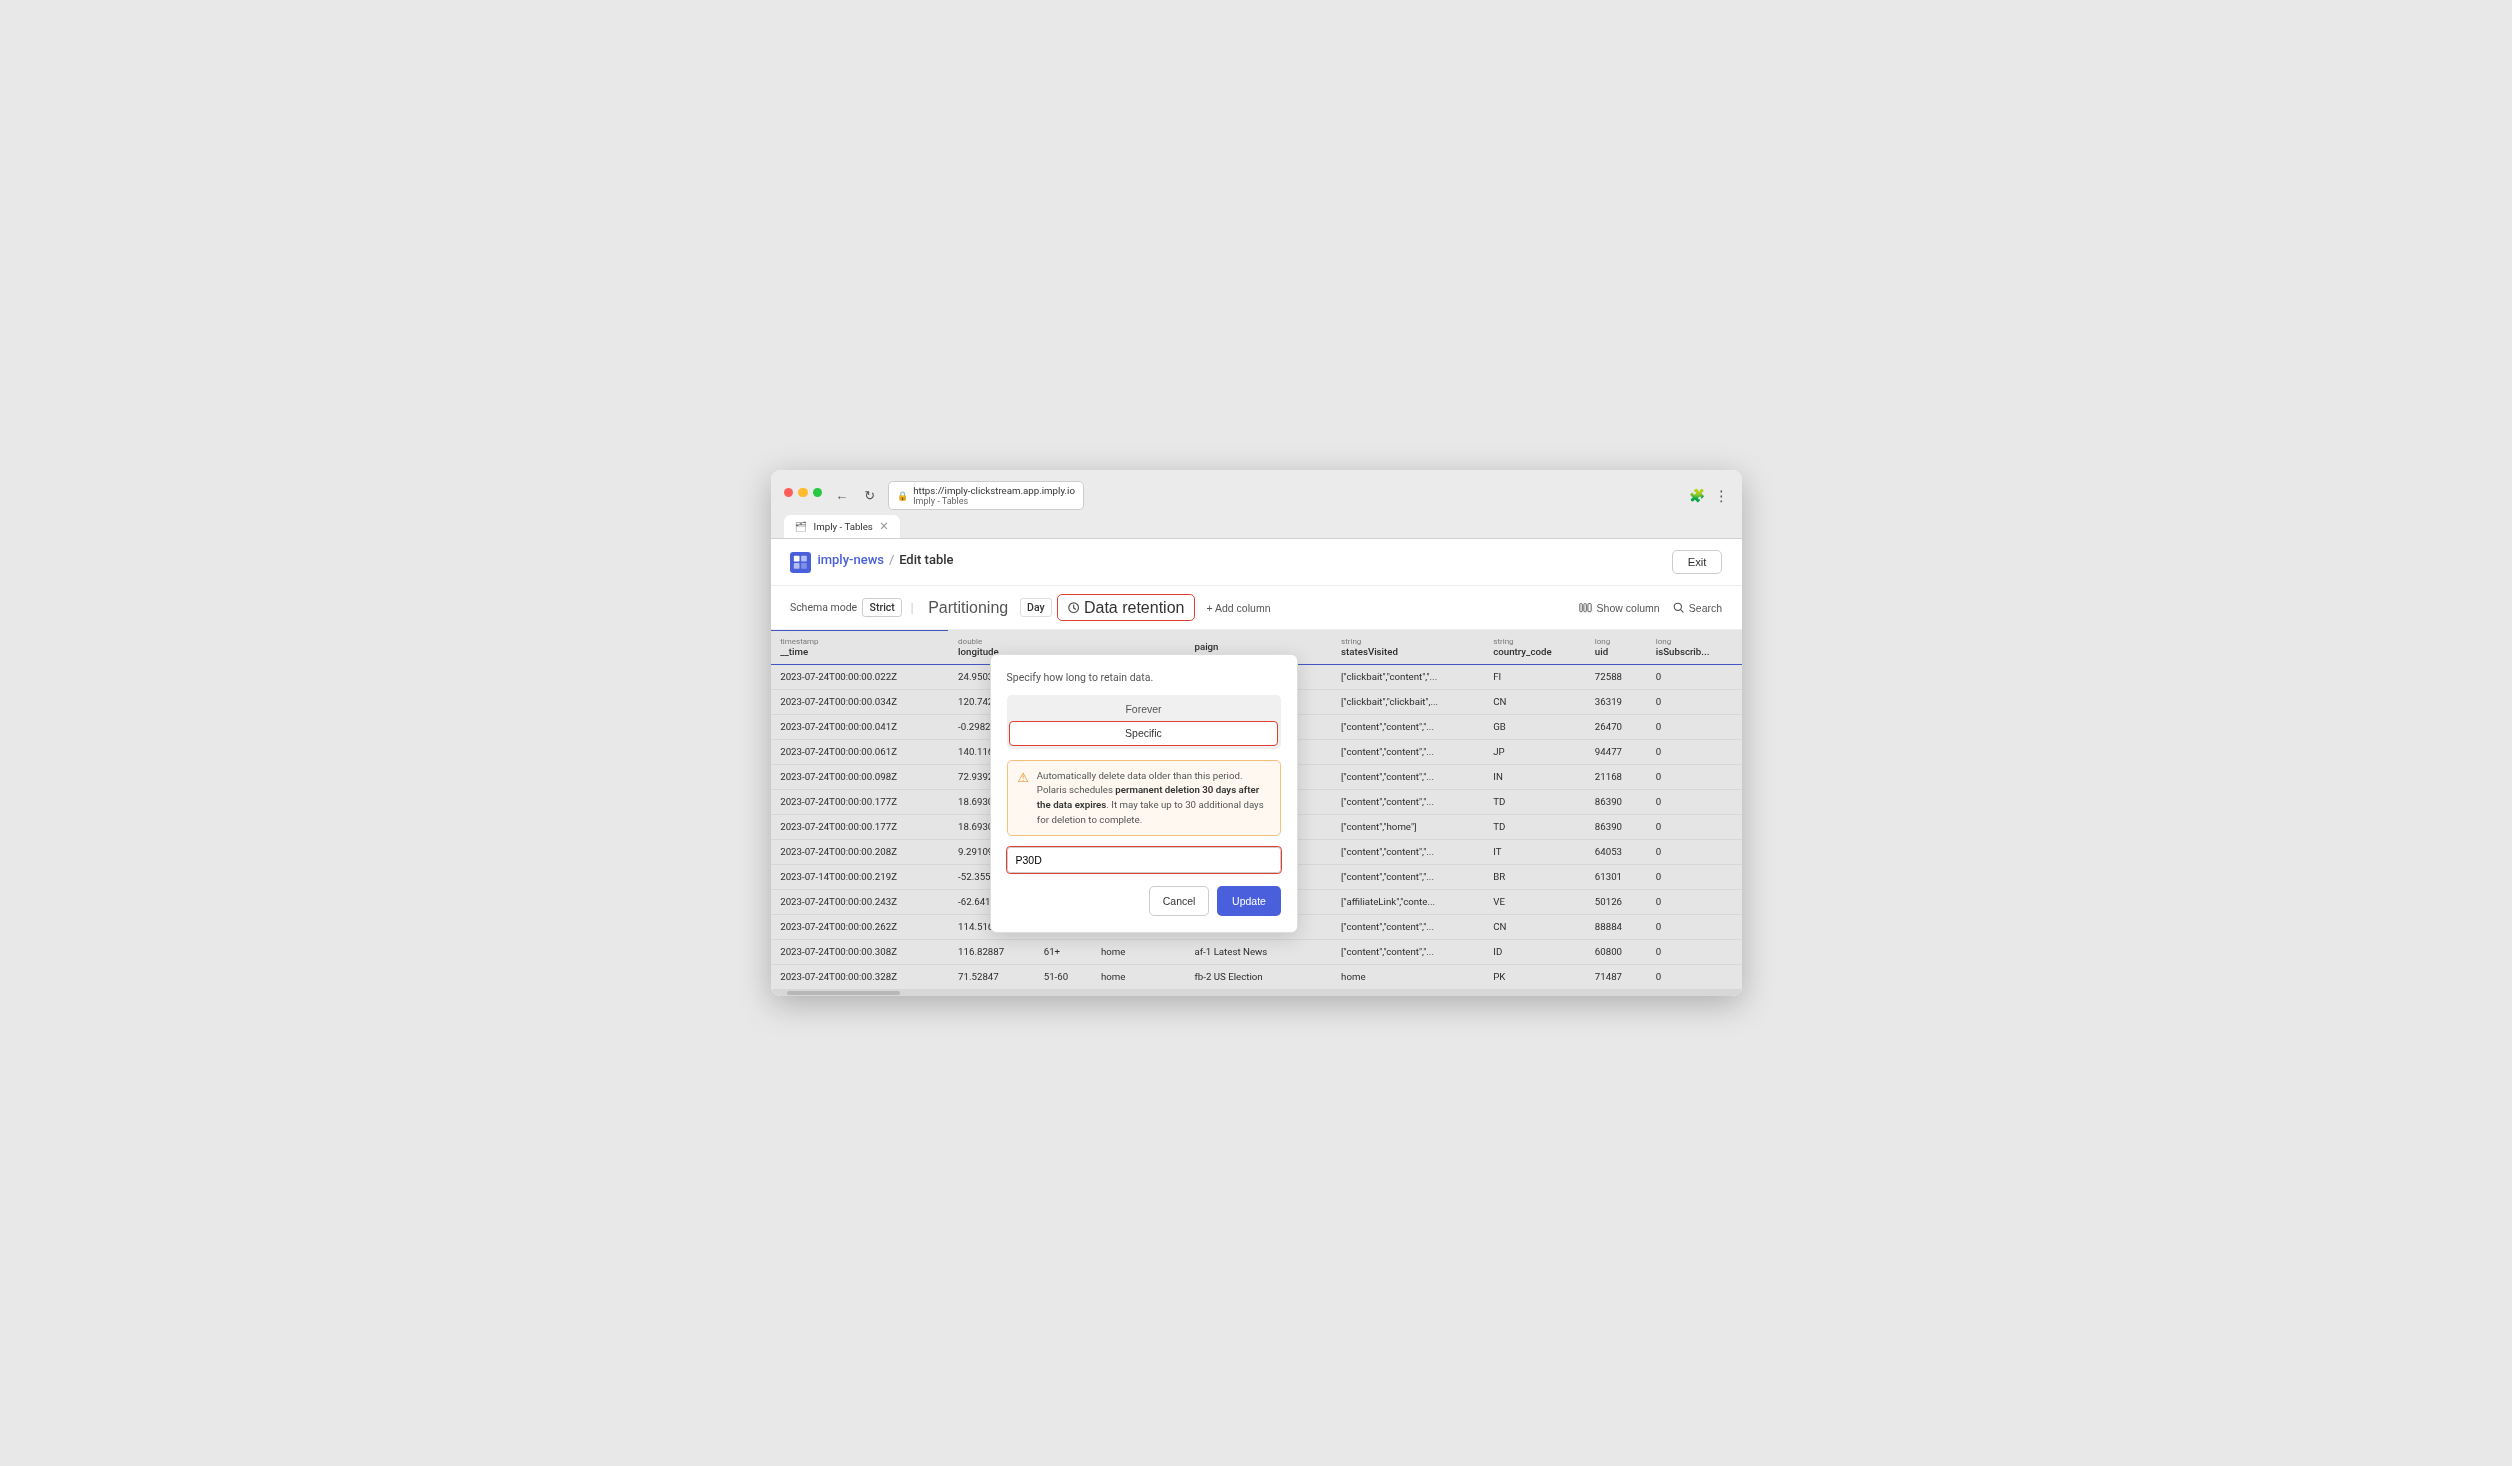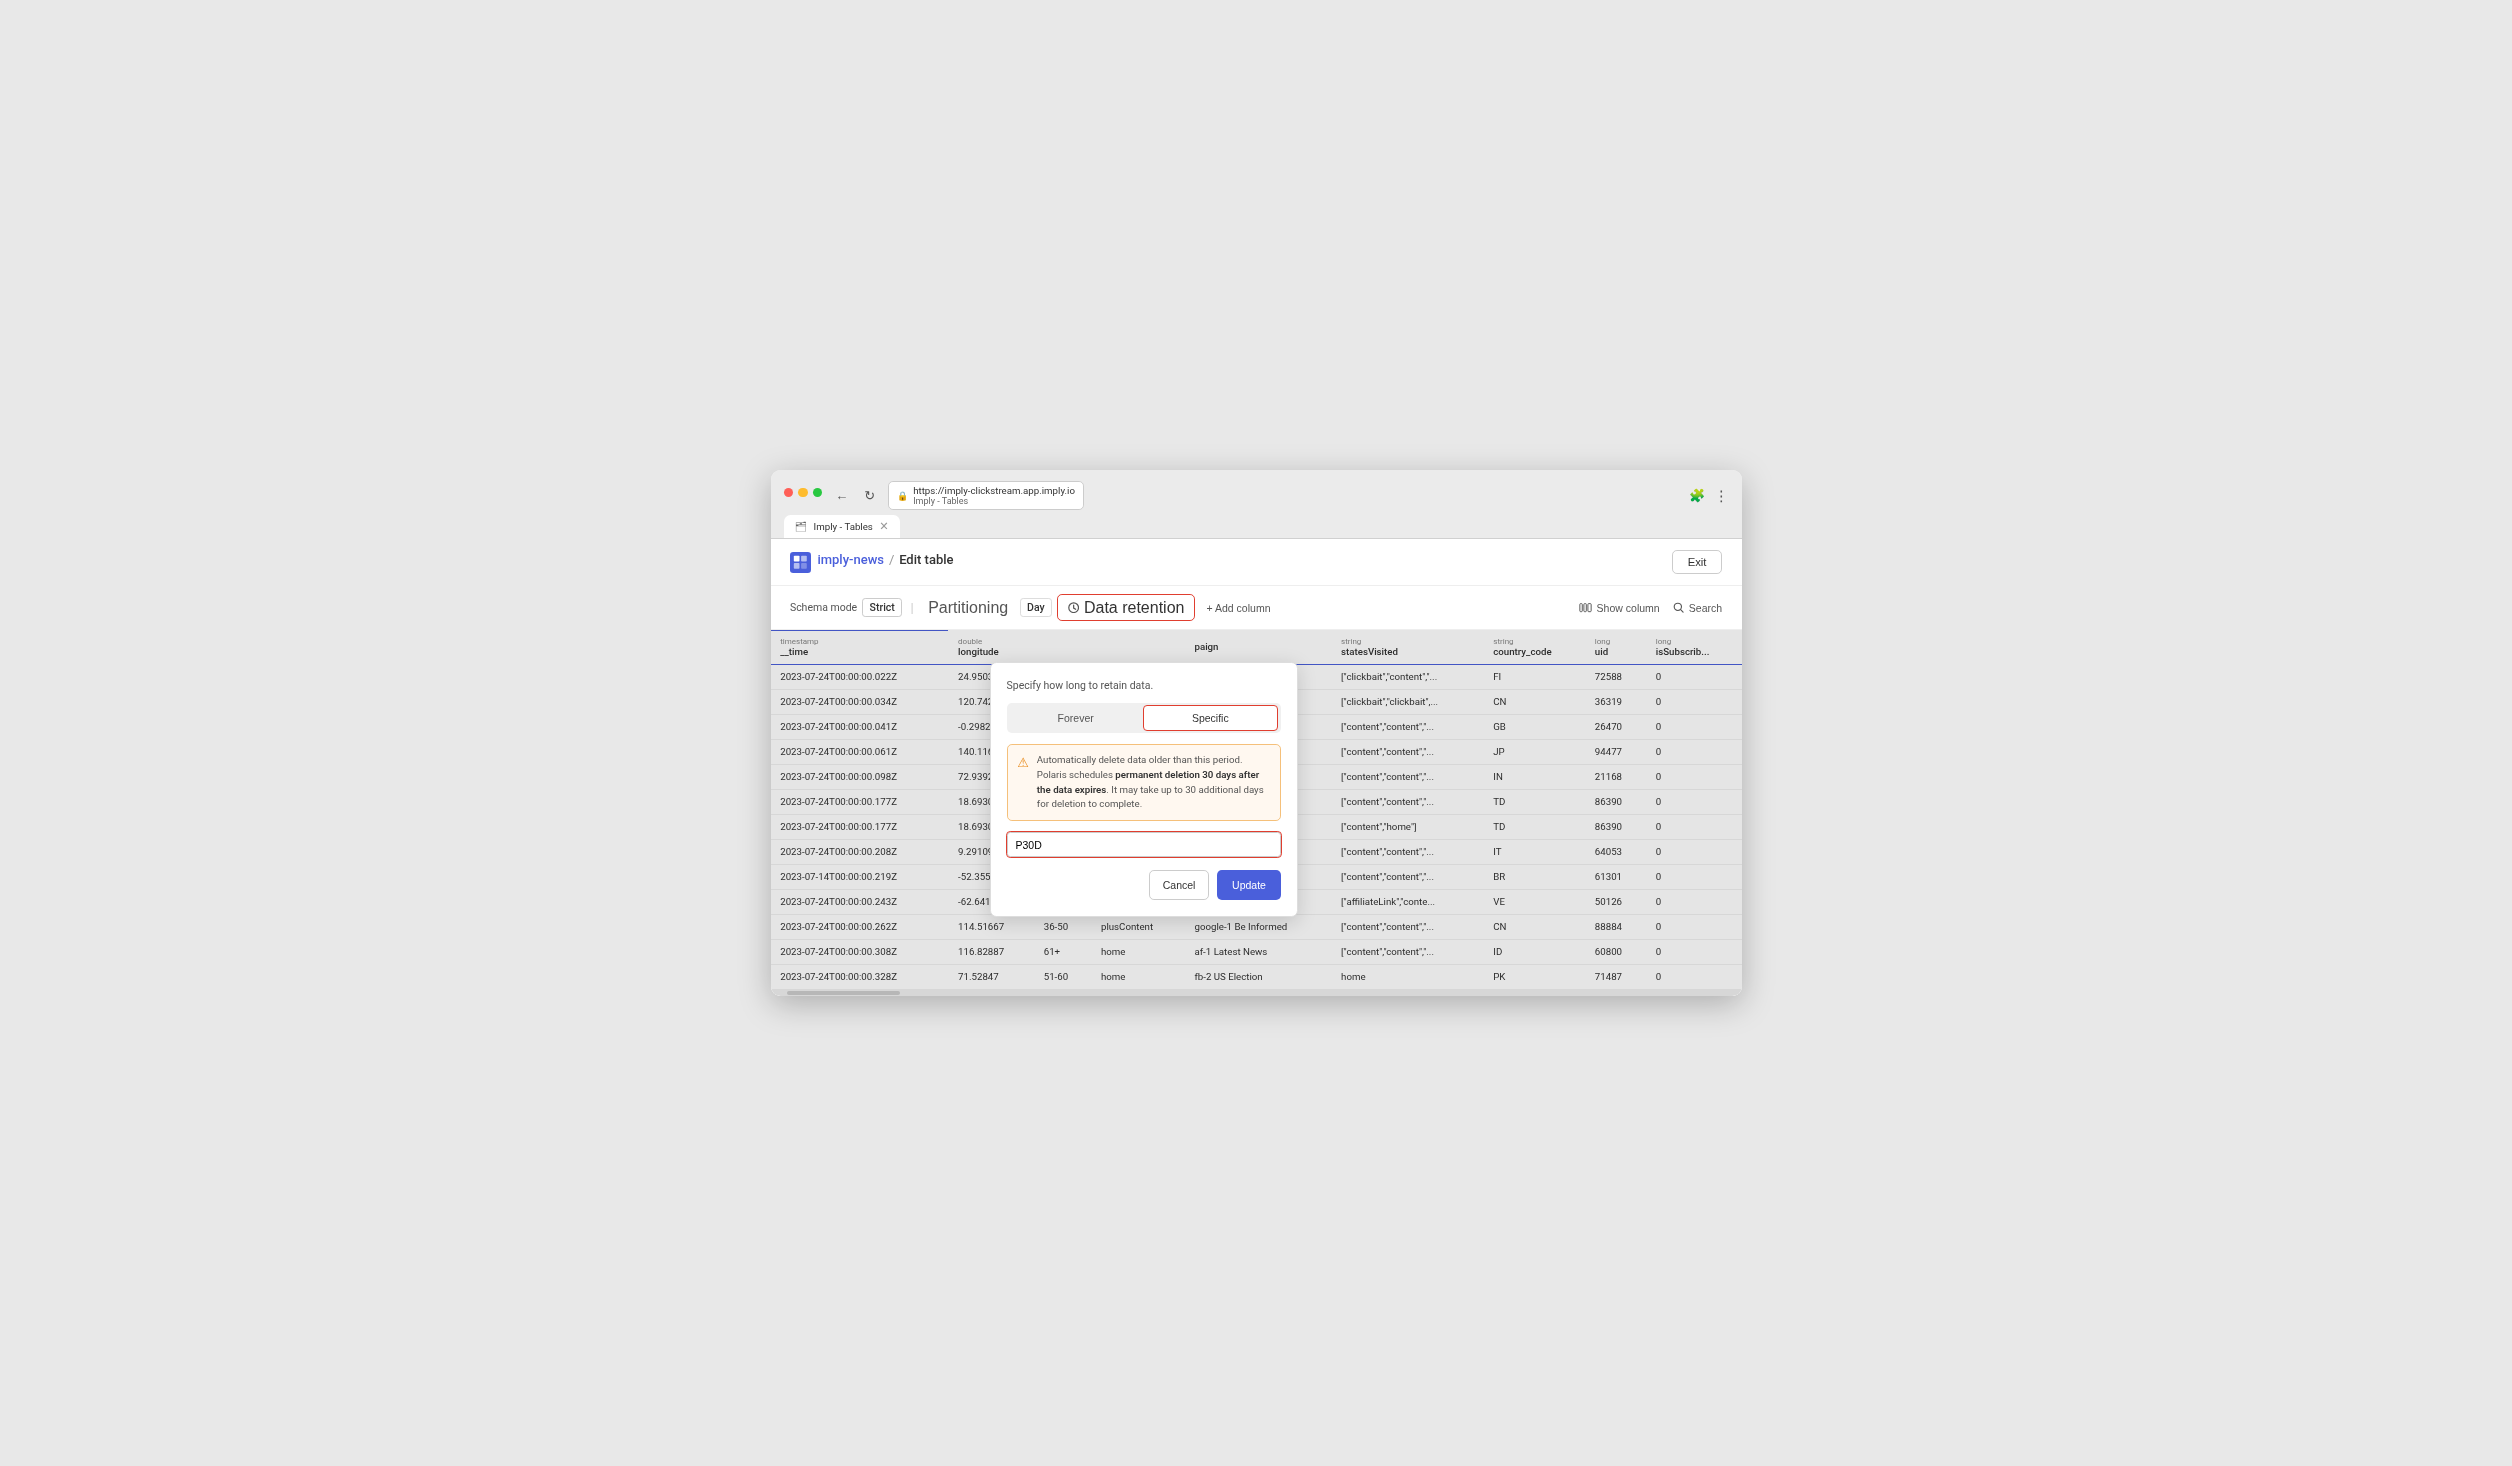--- a/index.html
+++ b/index.html
@@ -233,41 +233,42 @@
     
     .overlay {
       position: absolute;
       top: 0; left: 0; right: 0; bottom: 0;
       background: rgba(0,0,0,0.1);
       z-index: 10;
     }
     
     .retention-panel {
       position: absolute;
-      top: 32px;
+      top: 24px;
       left: 219px;
       z-index: 20;
       background: white;
       border: 0.8px solid #ddd;
       border-radius: 6.5px;
       box-shadow: 0 4.9px 19.4px rgba(0,0,0,0.15);
       width: 308px;
       padding: 16px;
     }
     .retention-title {
       font-size: 10.5px;
       color: #555;
       margin-bottom: 11.3px;
     }
     .toggle-row {
       display: flex;
       background: #f0f0f0;
       border-radius: 4.9px;
       padding: 2.4px;
       margin-bottom: 11.3px;
+      flex-direction: column;
     }
     .toggle-btn {
       flex: 1;
       padding: 5.7px;
       border: none;
       background: none;
       border-radius: 4px;
       font-size: 10.5px;
       cursor: pointer;
       color: #555;

